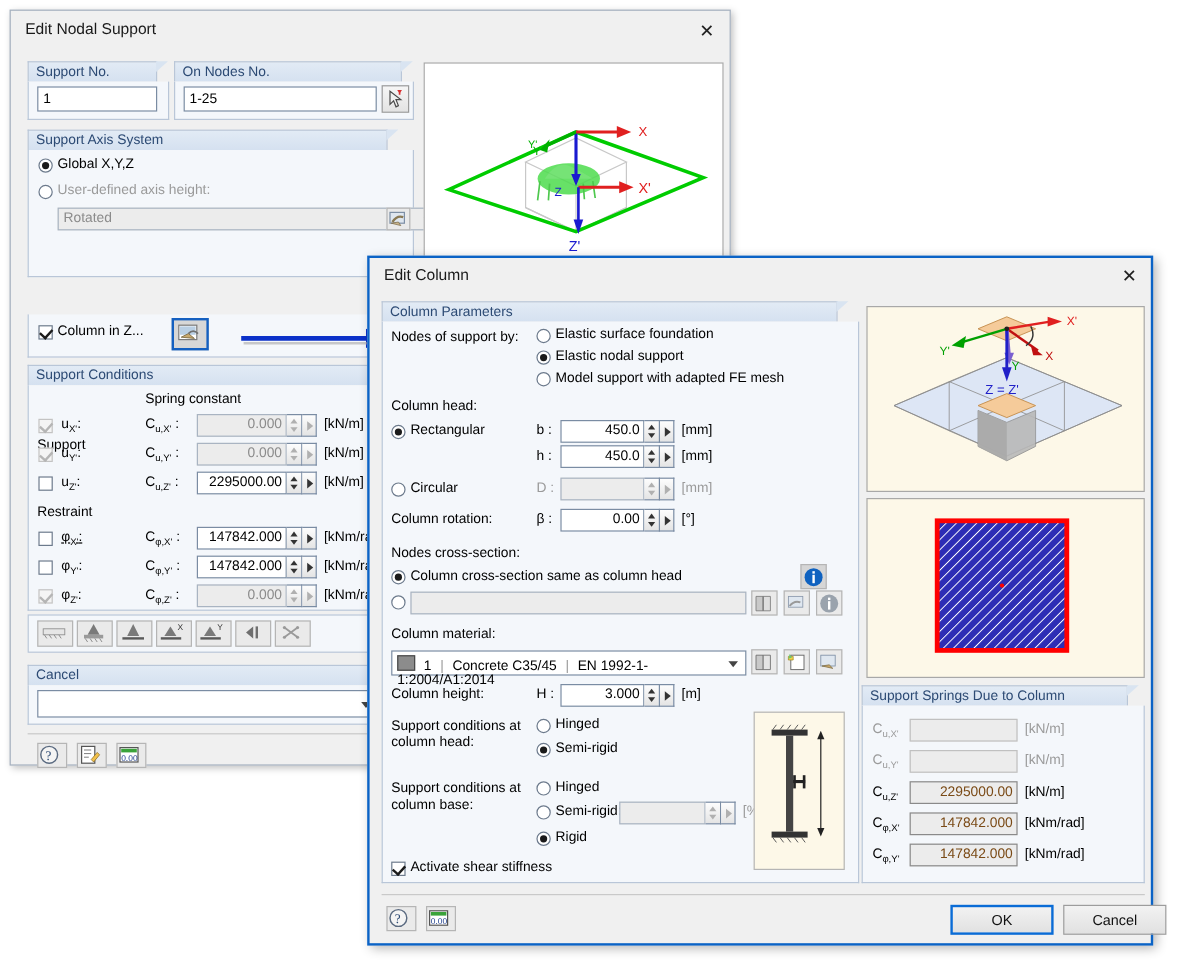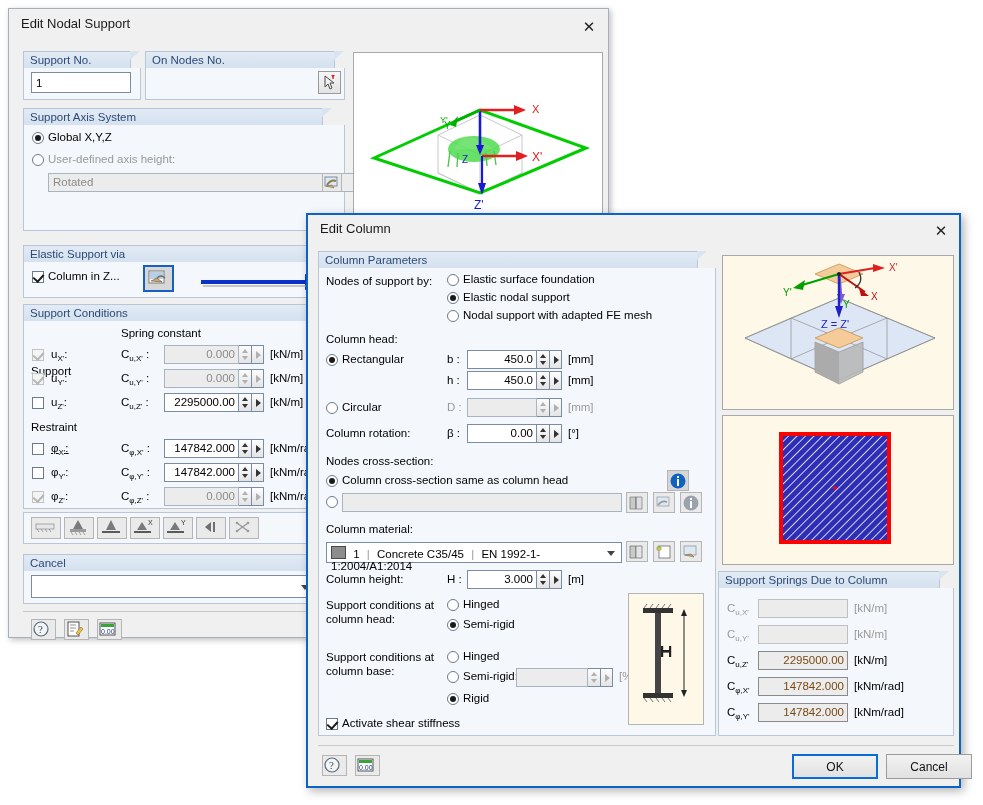--- a/index.html
+++ b/index.html
@@ -108,20 +108,21 @@
   <div class="group-head" style="left:14px;top:42px;width:108px;">
     <span class="grp-label">Support No.</span>
   </div>
   <div class="group" style="left:14px;top:59px;width:118px;height:32px;"></div>
   <input class="tbox" style="left: 22px; top: 63px; width: 100px; height: 21px;" value="1">
 
   <div class="group-head" style="left:136px;top:42px;width:190px;">
     <span class="grp-label">On Nodes No.</span>
   </div>
   <div class="group" style="left:136px;top:59px;width:200px;height:32px;"></div>
+  <input class="tbox" style="left: 144px; top: 63px; width: 161px; height: 21px;" value="1-25">
   <div class="ibtn" style="left:309px;top:62px;width:23px;height:23px;">
     <svg width="21" height="21" viewBox="0 0 21 21">
       <path d="M6 4 L6 15 L9 12 L11 17 L13 16 L11 11 L15 11 Z" fill="#f0f0f0" stroke="#4a4a4a" stroke-width="1"></path>
       <path d="M12 3 l4 0 l-2 3 z" fill="#d83030"></path>
       <path d="M14 3 l0 4" stroke="#d83030" stroke-width="1.4"></path>
     </svg>
   </div>
 
   <div class="group-head" style="left:14px;top:99px;width:300px;">
     <span class="grp-label">Support Axis System</span>
@@ -139,23 +140,20 @@
     <span class="arw"></span>
   </div>
   <div class="ibtn flatgray" style="left:313px;top:164px;width:20px;height:19px;">
     <svg width="18" height="17" viewBox="0 0 18 17">
       <rect x="2" y="3" width="12" height="9" fill="#dfe7f0" stroke="#7d8fa5"></rect>
       <path d="M4 11 q4 -6 9 -4" stroke="#8a7a55" stroke-width="2" fill="none"></path>
       <path d="M3 12 l6 -1 l2 3 z" fill="#c9b48a" stroke="#7a6a48" stroke-width=".6"></path>
     </svg>
   </div>
 
-  <div class="group-head" style="left:14px;top:236px;width:300px;">
-    <span class="grp-label">Elastic Support via</span>
-  </div>
   <div class="group" style="left:14px;top:253px;width:322px;height:36px;"></div>
 
   <div class="chk on" style="left:23px;top:262px;"></div>
   <div class="lbl" style="left:39px;top:261px;">Column in Z...</div>
 
   <div class="ibtn sel" style="left:134px;top:256px;width:31px;height:27px;background:#d7d7d7;">
     <svg width="21" height="19" viewBox="0 0 21 19" style="margin:2px 0 0 3px;">
       <rect x="1" y="2" width="15" height="12" fill="#ffffff" stroke="#7a7a7a"></rect>
       <rect x="2" y="3" width="13" height="7" fill="#b9cfe4"></rect>
       <path d="M3 12 l6 -3 l5 4 z" fill="#c7a86e" stroke="#7a6840" stroke-width=".7"></path>
@@ -377,21 +375,21 @@
   </div>
   <div class="group" style="left:10px;top:53px;width:398px;height:468px;"></div>
 
   <div class="lbl" style="left:18px;top:60px;">Nodes of support by:</div>
 
   <div class="radio" style="left:139px;top:59px;"></div>
   <div class="lbl" style="left:155px;top:58px;">Elastic surface foundation</div>
   <div class="radio on" style="left:139px;top:77px;"></div>
   <div class="lbl" style="left:155px;top:76px;">Elastic nodal support</div>
   <div class="radio" style="left:139px;top:95px;"></div>
-  <div class="lbl" style="left:155px;top:94px;">Nodal support with adapted FE mesh</div>
+  <div class="lbl" style="left:155px;top:94px;">Model support with adapted FE mesh</div>
 
   <div class="lbl" style="left:18px;top:118px;">Column head:</div>
 
   <div class="radio on" style="left:18px;top:139px;"></div>
   <div class="lbl" style="left:34px;top:138px;">Rectangular</div>
   <div class="lbl" style="left:139px;top:138px;">b :</div>
   <div class="numbox" style="left:159px;top:135px;width:70px;height:19px;">450.0</div>
   <div class="spin" style="left:229px;top:135px;height:19px;">
       <i class="up"></i>
       <i class="dn"></i>

